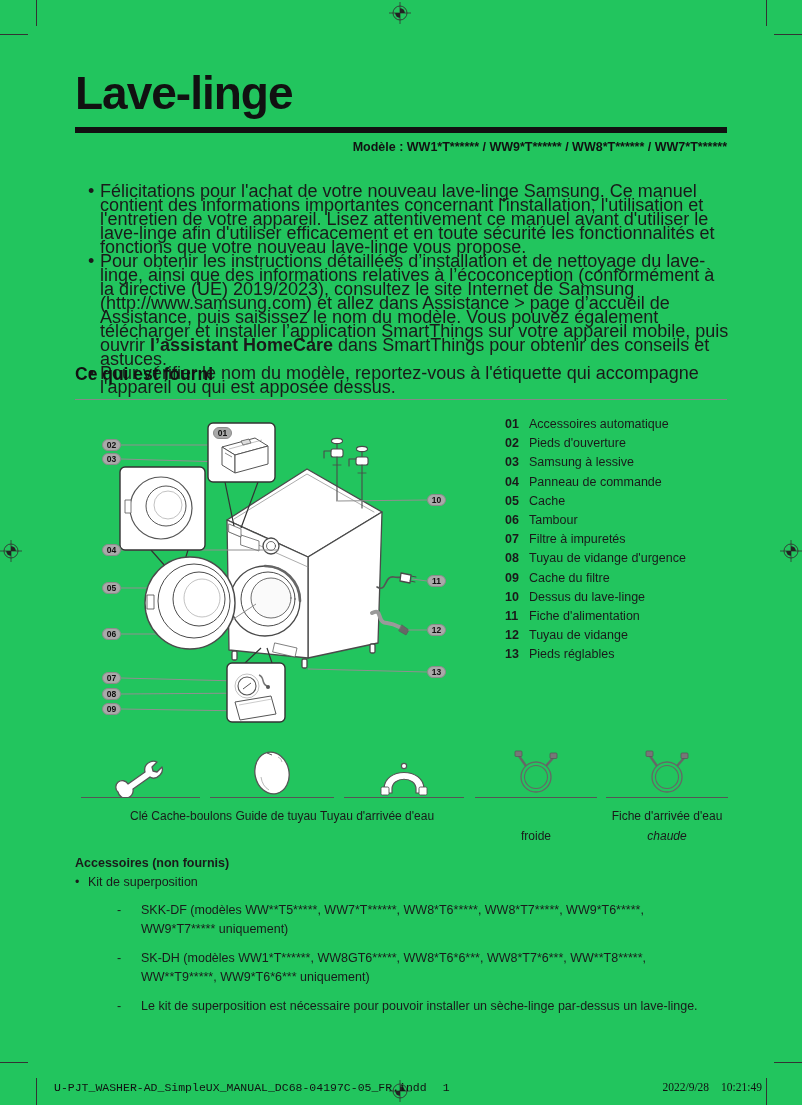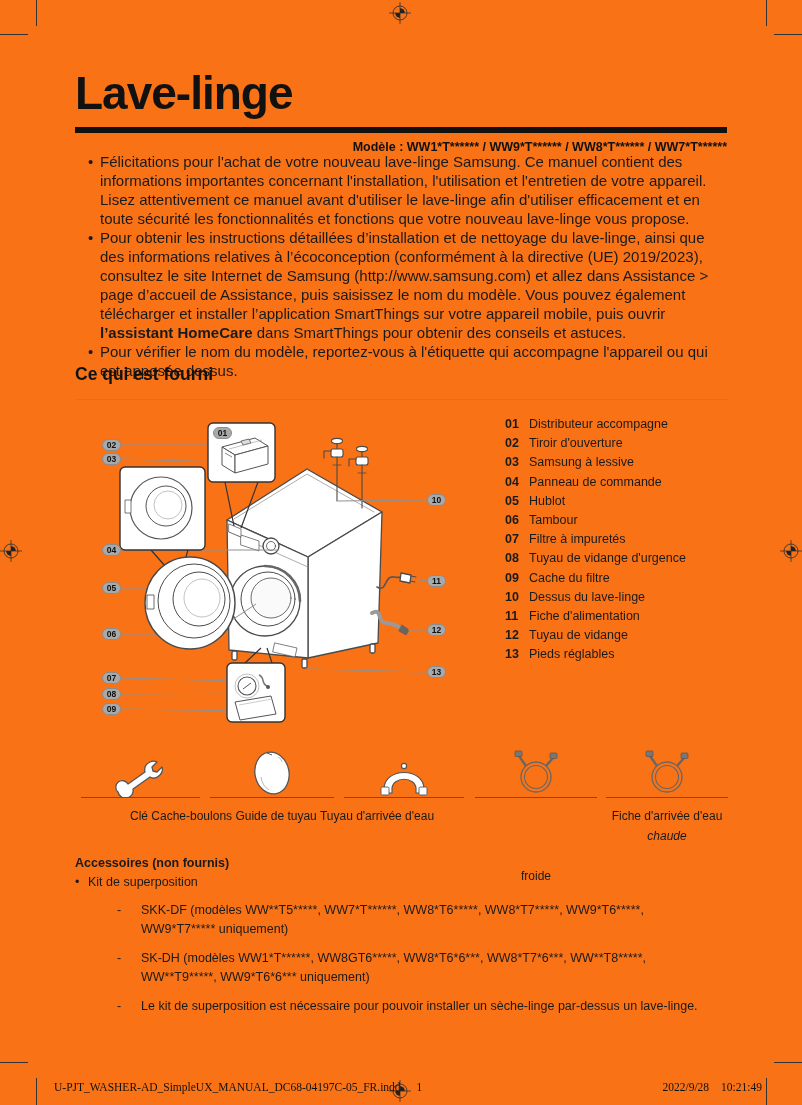--- a/index.html
+++ b/index.html
@@ -1,31 +1,31 @@
 <!DOCTYPE html>
 <html><head>
 <meta charset="utf-8">
 <style>
   * { margin:0; padding:0; box-sizing:border-box; }
   html,body { background:#e8e8e8; }
   .page {
     position:relative; width:802px; height:1105px; margin:0 auto;
-    background:#f97316; overflow:hidden;
+    background:#22c55e; overflow:hidden;
     font-family:"Liberation Sans", sans-serif; color:#1a1a1a;
   }
   
   .cropv { position:absolute; width:1px; background:#333; }
   .croph { position:absolute; height:1px; background:#333; }
   .regmark { position:absolute; width:22px; height:22px; }
   
   .title { position:absolute; left:75px; top:66px; font-size:46px; font-weight:bold; letter-spacing:-1px; color:#111; }
   .title-rule { position:absolute; left:75px; top:127px; width:652px; height:6px; background:#111; }
   .model-line { position:absolute; left:75px; top:140px; width:652px; text-align:right; font-size:12.5px; font-weight:bold; color:#111; }
   
-  .intro { position:absolute; left:75px; top:152px; width:654px; font-size:15px; line-height:19px; }
+  .intro { position:absolute; left:75px; top:184px; width:654px; font-size:18px; line-height:14px; }
   .bullet-item { position:relative; padding-left:25px; text-indent:-12px; }
   .bullet-item .bmark { display:inline-block; width:12px; text-indent:0; }
   
   .sec-heading { position:absolute; left:75px; top:364px; font-size:17.5px; font-weight:bold; color:#111; }
   .sec-rule { position:absolute; left:75px; top:399px; width:652px; height:1px; background:#888; }
   
   .diagram { position:absolute; left:75px; top:405px; width:400px; height:345px; }
   .diagram svg.art { position:absolute; left:0; top:0; }
   .callout {
     position:absolute; width:19px; height:12px; border-radius:6px;
@@ -42,21 +42,21 @@
   .acc-label { position:absolute; font-size:12px; color:#1a1a1a; }
   
   .accessories { position:absolute; left:75px; top:854px; width:654px; font-size:12.5px; line-height:19px; }
   .acc-heading { font-weight:bold; }
   .kit-row { position:relative; padding-left:13px; }
   .kit-row .bmark { position:absolute; left:0; }
   .dash-list { margin-left:40px; margin-top:9px; width:590px; }
   .dash-item { position:relative; padding-left:26px; margin-bottom:10px; }
   .dash-item .dmark { position:absolute; left:2px; }
   
-  .footer-left { position:absolute; left:54px; top:1081px; font-family:Liberation Serif, serif; font-size:11.5px; color:#111; }
+  .footer-left { position:absolute; left:54px; top:1081px; font-family:Liberation Mono, monospace; font-size:11.5px; color:#111; }
   .footer-left .pgnum { margin-left:16px; }
   .footer-right { position:absolute; right:40px; top:1081px; font-family:"Liberation Serif", serif; font-size:11.5px; color:#111; }
   .footer-right .ftime { margin-left:12px; }
 </style>
 </head>
 <body>
 
 <div class="page">
 
   <div class="cropv" style="left:36px; top:0; height:26px;"></div>
@@ -232,37 +232,37 @@
     <div class="callout" style="left:27px;  top:298px;">09</div>
     <div class="callout" style="left:352px; top:89px;">10</div>
     <div class="callout" style="left:352px; top:170px;">11</div>
     <div class="callout" style="left:352px; top:219px;">12</div>
     <div class="callout" style="left:352px; top:261px;">13</div>
   </div>
 
   <div class="parts-list">
     <div class="part-row">
         <span class="part-num">01</span>
-        <span>Distributeur accompagne</span>
+        <span>Accessoires automatique</span>
       </div>
     <div class="part-row">
         <span class="part-num">02</span>
-        <span>Tiroir d'ouverture</span>
+        <span>Pieds d'ouverture</span>
       </div>
     <div class="part-row">
         <span class="part-num">03</span>
         <span>Samsung à lessive</span>
       </div>
     <div class="part-row">
         <span class="part-num">04</span>
         <span>Panneau de commande</span>
       </div>
     <div class="part-row">
         <span class="part-num">05</span>
-        <span>Hublot</span>
+        <span>Cache</span>
       </div>
     <div class="part-row">
         <span class="part-num">06</span>
         <span>Tambour</span>
       </div>
     <div class="part-row">
         <span class="part-num">07</span>
         <span>Filtre à impuretés</span>
       </div>
     <div class="part-row">
@@ -337,21 +337,21 @@
         <circle cx="29" cy="30" r="11.5" stroke-width="1.1"></circle>
         <path d="M19,19 L12,9" stroke-width="2.4"></path>
         <rect x="8" y="4" width="7" height="5.5" rx="1" fill="#777" stroke="#555" stroke-width="0.7"></rect>
         <path d="M39,19 L46,11" stroke-width="2.4"></path>
         <rect x="43" y="6" width="7" height="5.5" rx="1" fill="#777" stroke="#555" stroke-width="0.7"></rect>
       </g>
     </svg>
   </div>
 
   <div class="acc-label" style="left:130px; top:809px; white-space:nowrap;">Clé Cache-boulons Guide de tuyau Tuyau d'arrivée d'eau</div>
-  <div class="acc-label" style="left:475px; top:829px; width:122px; text-align:center;margin-top:40px;">froide</div>
+  <div class="acc-label" style="left:475px; top:829px; width:122px; text-align:center;">froide</div>
   <div class="acc-label" style="left:606px; top:809px; width:122px; text-align:center; white-space:nowrap;">Fiche d'arrivée d'eau</div>
   <div class="acc-label" style="left:606px; top:829px; width:122px; text-align:center;font-style:italic;">chaude</div>
 
   <div class="accessories">
     <div class="acc-heading">Accessoires (non fournis)</div>
     <div class="kit-row"><span class="bmark">•</span><span>Kit de superposition</span></div>
     <div class="dash-list">
       <div class="dash-item"><span class="dmark">-</span><span>SKK-DF (modèles WW**T5*****, WW7*T******, WW8*T6*****, WW8*T7*****, WW9*T6*****, WW9*T7***** uniquement)</span></div>
       <div class="dash-item"><span class="dmark">-</span><span>SK-DH (modèles WW1*T******, WW8GT6*****, WW8*T6*6***, WW8*T7*6***, WW**T8*****, WW**T9*****, WW9*T6*6*** uniquement)</span></div>
       <div class="dash-item"><span class="dmark">-</span><span>Le kit de superposition est nécessaire pour pouvoir installer un sèche-linge par-dessus un lave-linge.</span></div>

